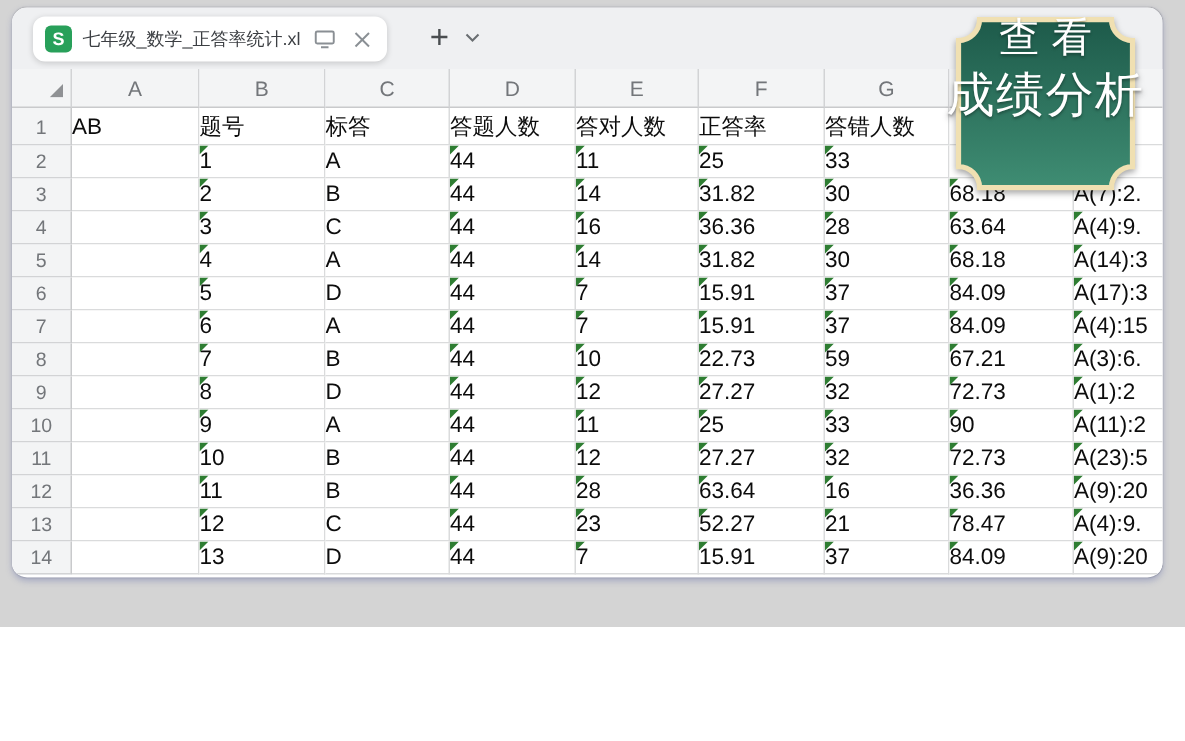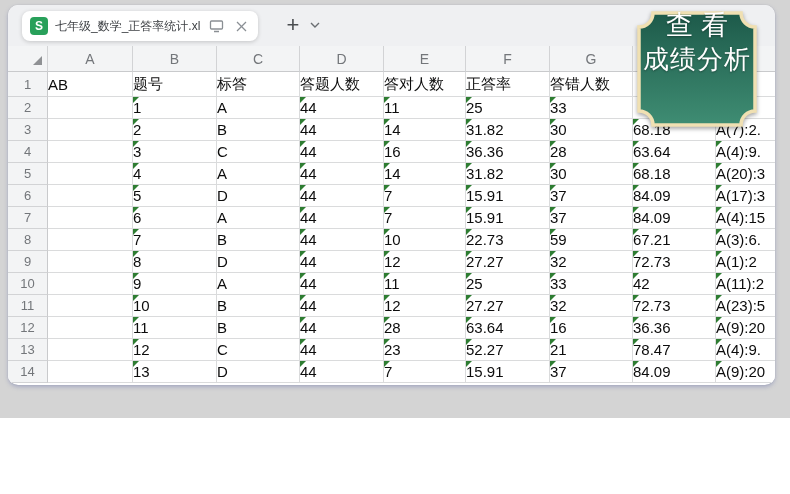--- a/index.html
+++ b/index.html
@@ -66,21 +66,21 @@
   .plaque{
     position:absolute;left:625px;top:9px;width:144px;height:120px;cursor:pointer;
     filter:drop-shadow(0 2px 2px rgba(0,0,0,.35));
   }
   .plaque svg{position:absolute;left:0;top:0;}
   .plaque .ptext{
     position:absolute;inset:0;display:flex;flex-direction:column;align-items:center;justify-content:flex-start;
     color:#ffffff;text-shadow:0 1px 2px rgba(0,0,0,.35);line-height:1.25;
   }
   .pline1{font-size:27px;letter-spacing:8px;margin-left:8px;}
-  .pline2{font-size:26px;letter-spacing:1px;}
+  .pline2{font-size:32px;letter-spacing:1px;font-family:Liberation Serif, serif;}
 </style>
 </head>
 <body>
 
 <div class="stage">
 
   <div class="window">
 
     <div class="tabbar">
       <div class="tab">
@@ -189,21 +189,21 @@
             <tr>
               <td class="gut">5</td>
               <td class="cell"><span></span></td>
               <td class="cell"><span class="tri"></span><span>4</span></td>
               <td class="cell"><span>A</span></td>
               <td class="cell"><span class="tri"></span><span>44</span></td>
               <td class="cell"><span class="tri"></span><span>14</span></td>
               <td class="cell"><span class="tri"></span><span>31.82</span></td>
               <td class="cell"><span class="tri"></span><span>30</span></td>
               <td class="cell"><span class="tri"></span><span>68.18</span></td>
-              <td class="cell"><span class="tri"></span><span>A(20):3</span></td>
+              <td class="cell"><span class="tri"></span><span>A(14):3</span></td>
             </tr>
             <tr>
               <td class="gut">6</td>
               <td class="cell"><span></span></td>
               <td class="cell"><span class="tri"></span><span>5</span></td>
               <td class="cell"><span>D</span></td>
               <td class="cell"><span class="tri"></span><span>44</span></td>
               <td class="cell"><span class="tri"></span><span>7</span></td>
               <td class="cell"><span class="tri"></span><span>15.91</span></td>
               <td class="cell"><span class="tri"></span><span>37</span></td>
@@ -248,21 +248,21 @@
             </tr>
             <tr>
               <td class="gut">10</td>
               <td class="cell"><span></span></td>
               <td class="cell"><span class="tri"></span><span>9</span></td>
               <td class="cell"><span>A</span></td>
               <td class="cell"><span class="tri"></span><span>44</span></td>
               <td class="cell"><span class="tri"></span><span>11</span></td>
               <td class="cell"><span class="tri"></span><span>25</span></td>
               <td class="cell"><span class="tri"></span><span>33</span></td>
-              <td class="cell"><span class="tri"></span><span>42</span></td>
+              <td class="cell"><span class="tri"></span><span>90</span></td>
               <td class="cell"><span class="tri"></span><span>A(11):2</span></td>
             </tr>
             <tr>
               <td class="gut">11</td>
               <td class="cell"><span></span></td>
               <td class="cell"><span class="tri"></span><span>10</span></td>
               <td class="cell"><span>B</span></td>
               <td class="cell"><span class="tri"></span><span>44</span></td>
               <td class="cell"><span class="tri"></span><span>12</span></td>
               <td class="cell"><span class="tri"></span><span>27.27</span></td>

